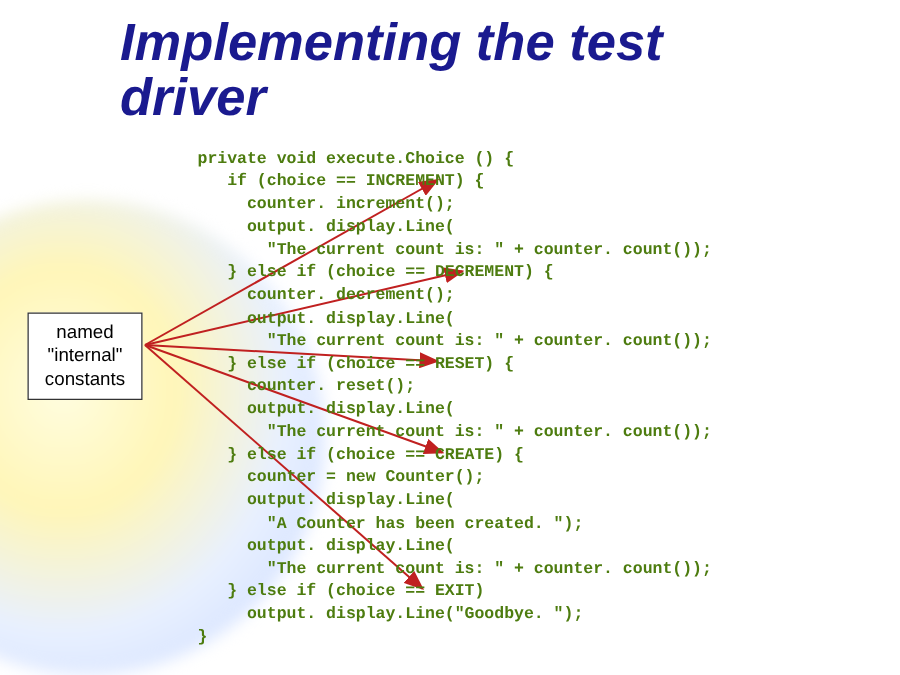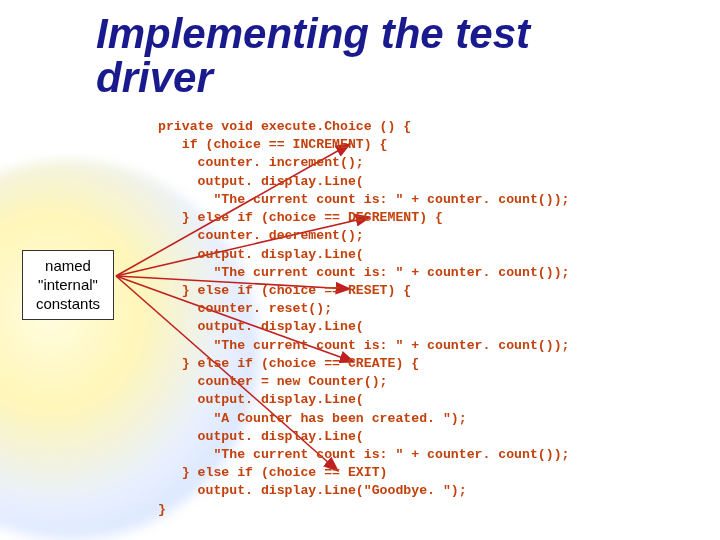--- a/index.html
+++ b/index.html
@@ -39,21 +39,21 @@
     z-index: 3;
   }
   .code {
     position: absolute;
     left: 158px; top: 118px;
     font-family: "Courier New", monospace;
     font-size: 13.2px;
     font-weight: bold;
     line-height: 1.38;
     white-space: pre;
-    color: #c2410c;
+    color: #4d7c0f;
     z-index: 2;
   }
   svg.arrows {
     position: absolute;
     left: 0; top: 0;
     width: 720px; height: 540px;
     z-index: 1;
     pointer-events: none;
   }
 </style>

